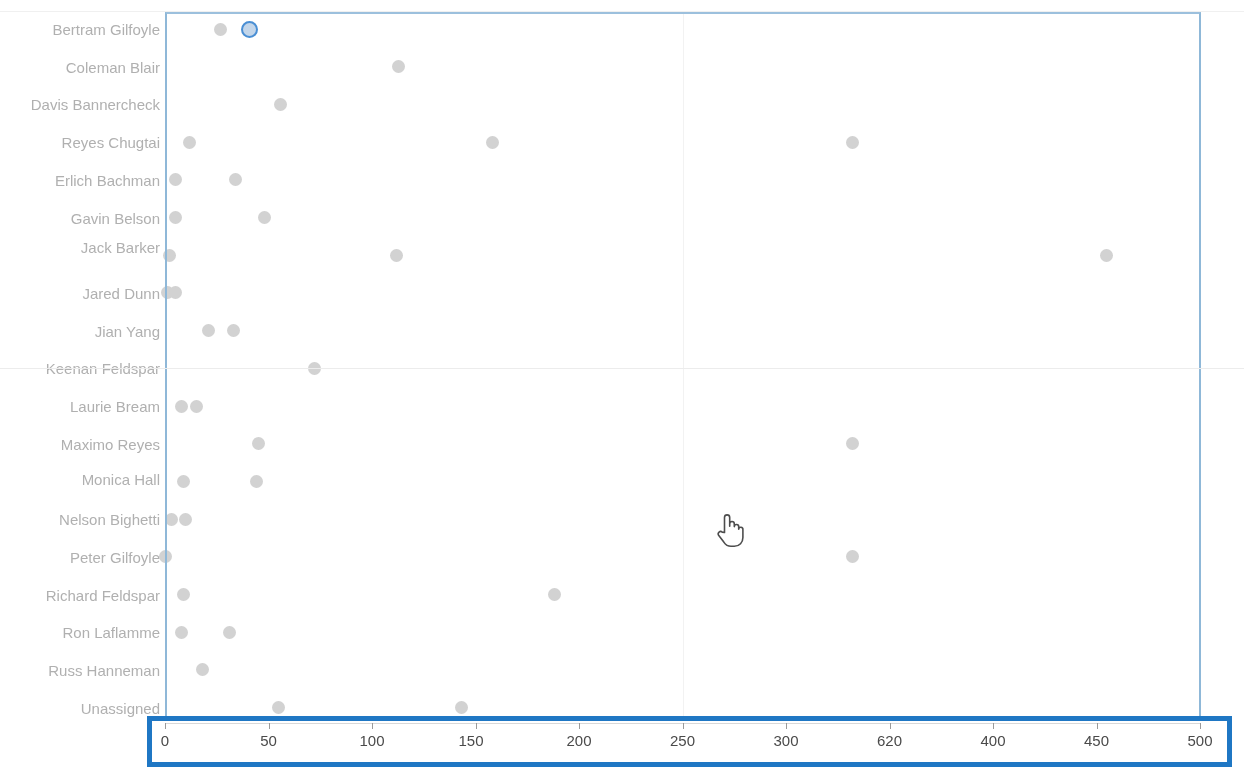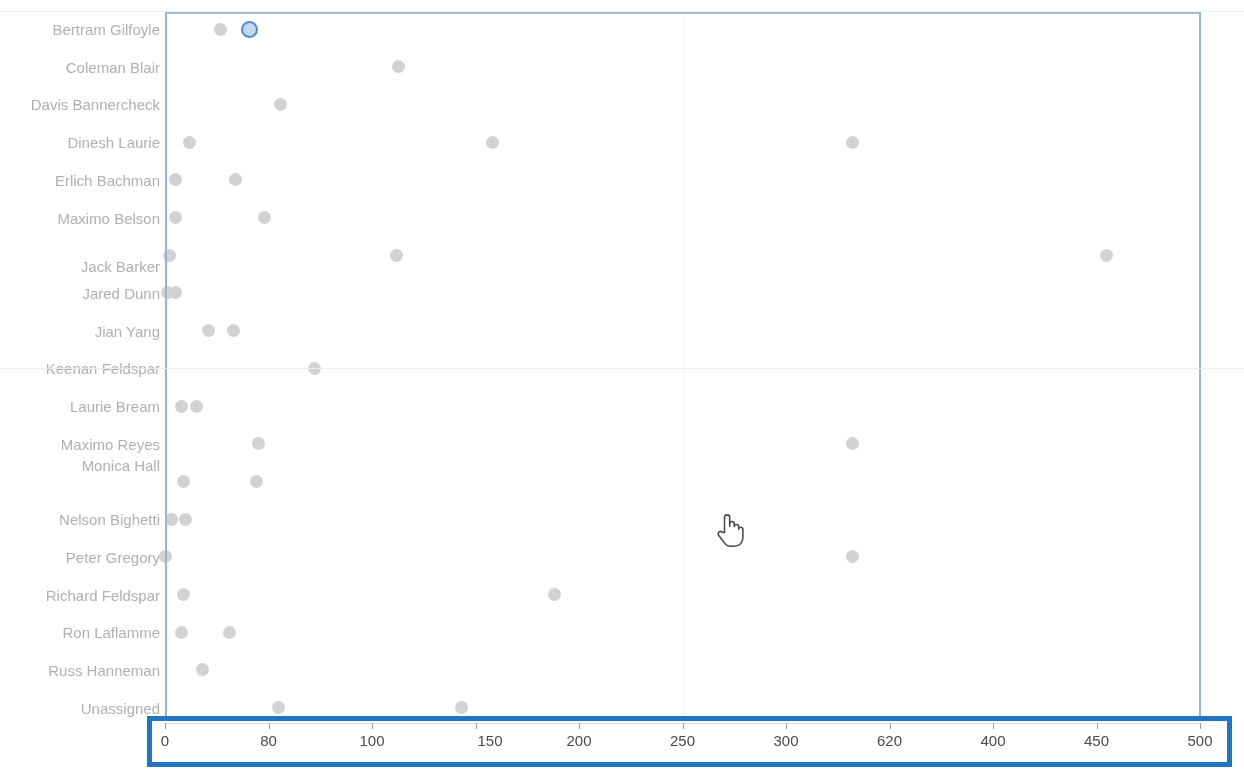--- a/index.html
+++ b/index.html
@@ -131,32 +131,32 @@
 <body>
 
 <div id="app">
 
   <div id="top-rule"></div>
 
   <div id="y-axis">
       <div class="ylabel" style="top: 29px;">Bertram Gilfoyle</div>
       <div class="ylabel" style="top: 66.7px;">Coleman Blair</div>
       <div class="ylabel" style="top: 104.4px;">Davis Bannercheck</div>
-      <div class="ylabel" style="top: 142.1px;">Dinesh Laurie</div>
+      <div class="ylabel" style="top: 142.1px;">Reyes Chugtai</div>
       <div class="ylabel" style="top: 179.8px;">Erlich Bachman</div>
-      <div class="ylabel" style="top: 217.5px;">Maximo Belson</div>
-      <div class="ylabel" style="top: 266px; text-align: right;">Jack Barker</div>
+      <div class="ylabel" style="top: 217.5px;">Gavin Belson</div>
+      <div class="ylabel" style="top: 247px; text-align: right;">Jack Barker</div>
       <div class="ylabel" style="top: 292.9px;">Jared Dunn</div>
       <div class="ylabel" style="top: 330.6px;">Jian Yang</div>
       <div class="ylabel" style="top: 368.3px;">Keenan Feldspar</div>
       <div class="ylabel" style="top: 406px;">Laurie Bream</div>
       <div class="ylabel" style="top: 443.7px;">Maximo Reyes</div>
-      <div class="ylabel" style="top: 465px;">Monica Hall</div>
+      <div class="ylabel" style="top: 479px;">Monica Hall</div>
       <div class="ylabel" style="top: 519.1px;">Nelson Bighetti</div>
-      <div class="ylabel" style="top: 556.8px;">Peter Gregory</div>
+      <div class="ylabel" style="top: 556.8px;">Peter Gilfoyle</div>
       <div class="ylabel" style="top: 594.5px;">Richard Feldspar</div>
       <div class="ylabel" style="top: 632.2px; margin-left: 20px;">Ron Laflamme</div>
       <div class="ylabel" style="top: 669.9px;">Russ Hanneman</div>
       <div class="ylabel" style="top: 707.6px;">Unassigned</div>
     </div>
 
   <div id="plot-area">
       <div class="vgrid" style="left: 517.5px;"></div>
       <div class="dot" title="Bertram Gilfoyle: 27" style="left: 55.89px; top: 17px;"></div>
       <div class="dot selected" title="Bertram Gilfoyle: 41" style="left: 84.87px; top: 17px;"></div>
@@ -196,25 +196,25 @@
       <div class="dot" title="Unassigned: 143" style="left: 296.01px; top: 695.6px;"></div>
     </div>
   <div id="plot-border"></div>
 
   <div id="x-axis-highlight"></div>
   <div id="x-axis-inner">
     <div id="x-axis-line"></div>
   <div class="xtick" style="left: 0px;"></div>
       <div class="xtick-label" style="left: 0px;">0</div>
       <div class="xtick" style="left: 103.5px;"></div>
-      <div class="xtick-label" style="left: 103.5px;">80</div>
+      <div class="xtick-label" style="left: 103.5px;">50</div>
       <div class="xtick" style="left: 207px;"></div>
       <div class="xtick-label" style="left: 207px;">100</div>
       <div class="xtick" style="left: 310.5px;"></div>
-      <div class="xtick-label" style="left: 325px; text-align: center;">150</div>
+      <div class="xtick-label" style="left: 306px; text-align: center;">150</div>
       <div class="xtick" style="left: 414px;"></div>
       <div class="xtick-label" style="left: 414px;">200</div>
       <div class="xtick" style="left: 517.5px;"></div>
       <div class="xtick-label" style="left: 517.5px;">250</div>
       <div class="xtick" style="left: 621px;"></div>
       <div class="xtick-label" style="left: 621px;">300</div>
       <div class="xtick" style="left: 724.5px;"></div>
       <div class="xtick-label" style="left: 724.5px;">620</div>
       <div class="xtick" style="left: 828px;"></div>
       <div class="xtick-label" style="left: 828px;">400</div>

